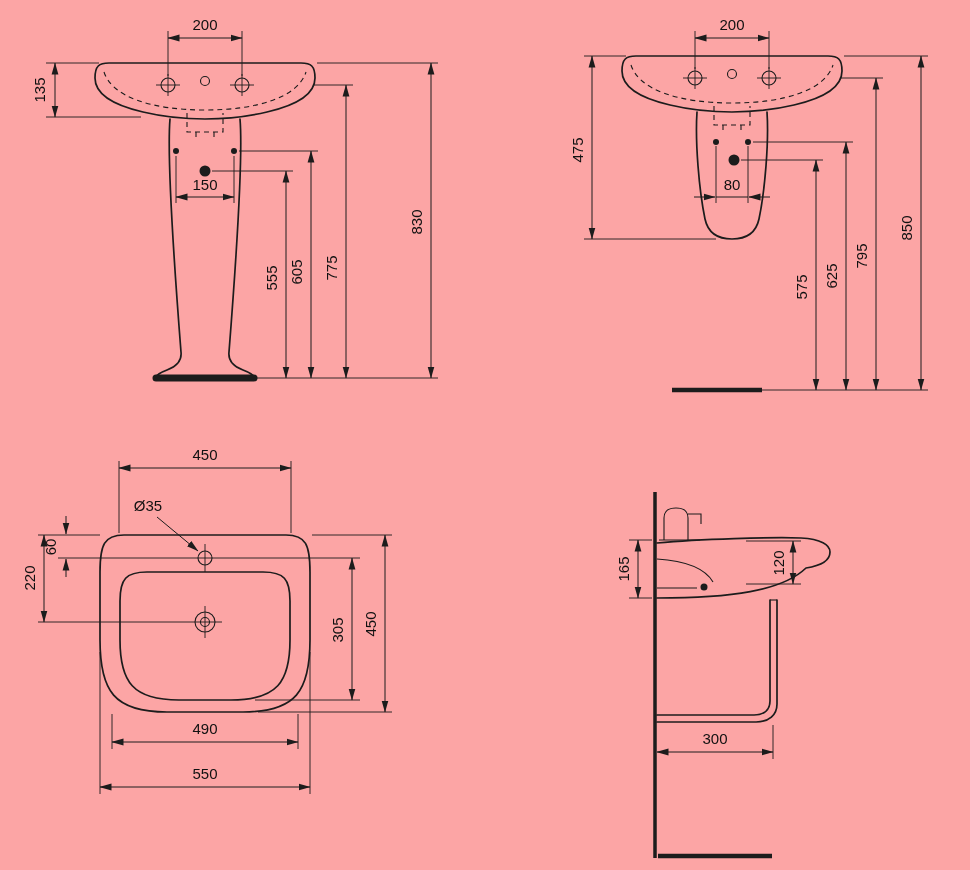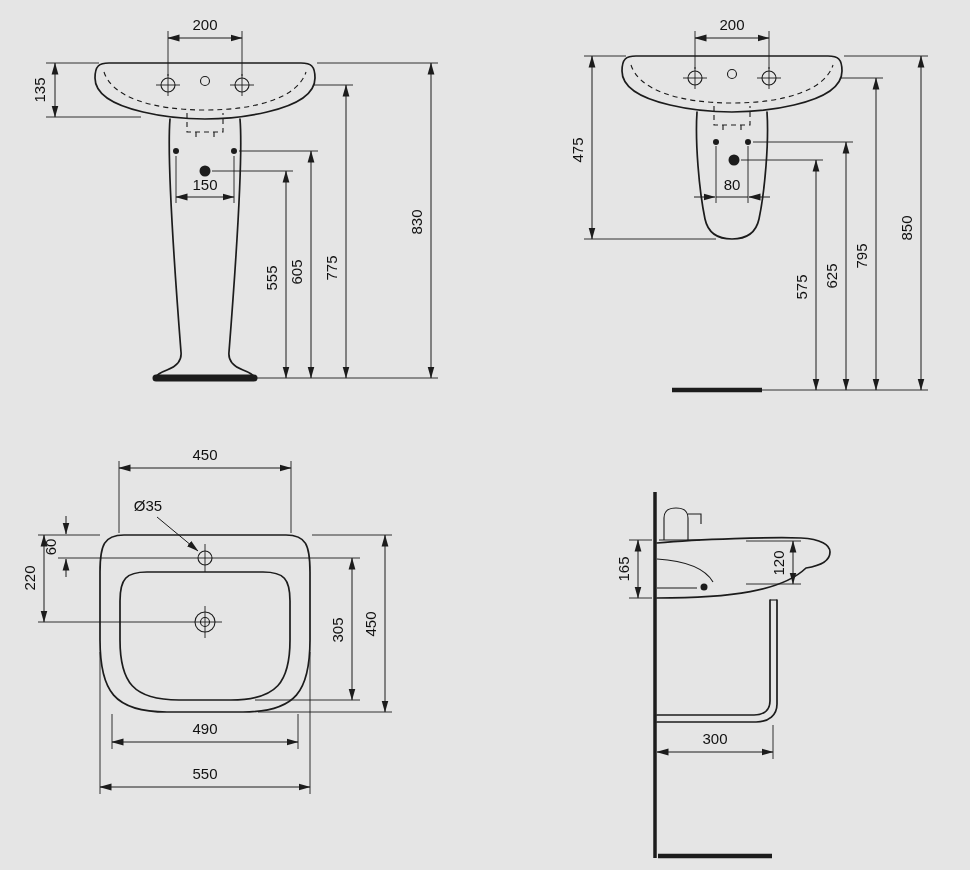--- a/index.html
+++ b/index.html
@@ -1,16 +1,16 @@
 <!DOCTYPE html>
 <html><head>
 <meta charset="utf-8">
 <style>
   html,body{margin:0;padding:0;width:970px;height:870px;background:#ffffff;overflow:hidden;}
-  #sheet{width:970px;height:870px;background:#e5e5e5;position:relative;}
+  #sheet{width:970px;height:870px;background:#fca5a5;position:relative;}
   svg{display:block;}
   .obj{fill:none;stroke:#1c1c1c;stroke-width:1.7;stroke-linejoin:round;stroke-linecap:round;}
   .thin{fill:none;stroke:#1c1c1c;stroke-width:1.1;}
   .hid{fill:none;stroke:#1c1c1c;stroke-width:1.1;stroke-dasharray:5 4;}
   .dim{fill:none;stroke:#1c1c1c;stroke-width:1;}
   .ext{fill:none;stroke:#1c1c1c;stroke-width:0.9;}
   .blk{fill:#1c1c1c;stroke:none;}
   .base{stroke:#1c1c1c;stroke-width:7;stroke-linecap:round;fill:none;}
   .floor{stroke:#1c1c1c;stroke-width:4.5;fill:none;}
   .wall{stroke:#1c1c1c;stroke-width:3.5;fill:none;}

